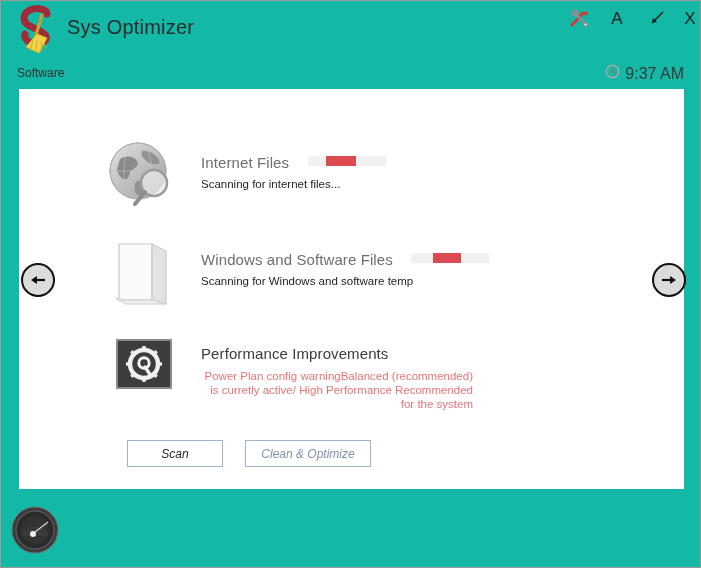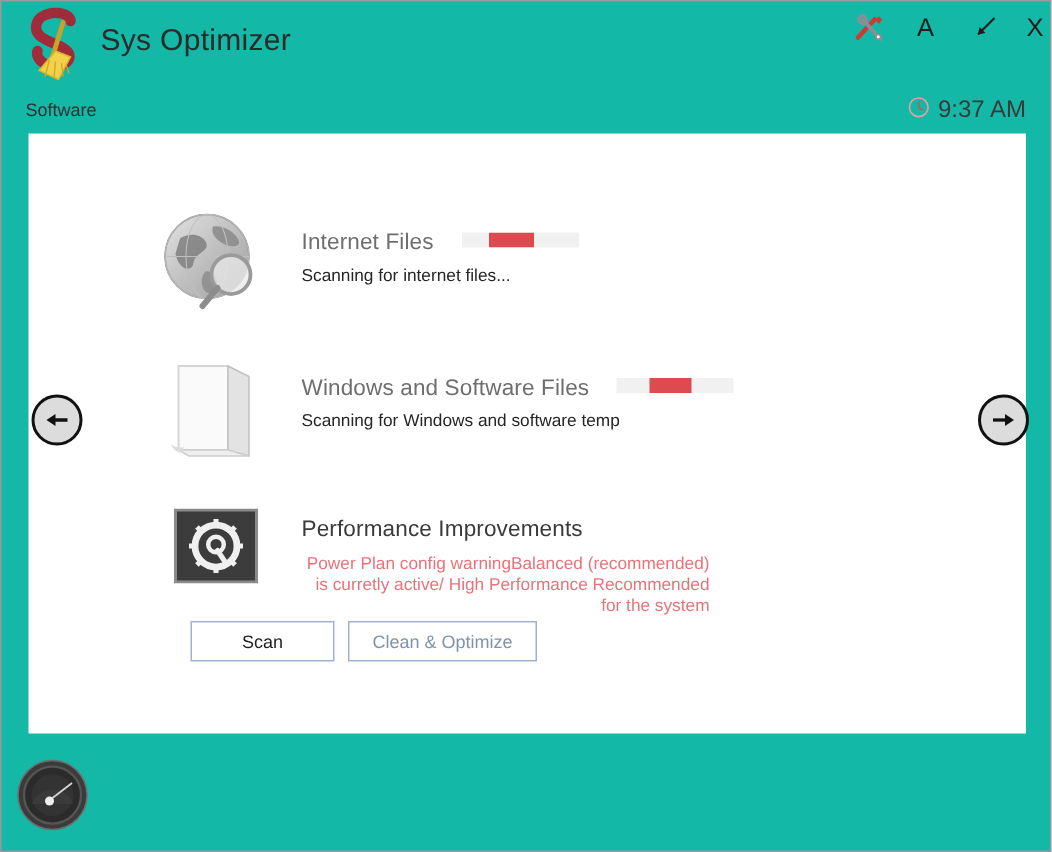--- a/index.html
+++ b/index.html
@@ -172,23 +172,24 @@
   #row-perf .row-title {
     color: #3a3a3a;
     font-size: 15px;
   }
   #row-perf .row-body { top: 10px; }
 
   
   #actions {
     position: absolute;
     left: 108px;
-    top: 325px;
-    display: flex;
-    gap: 9px;
+    top: 351px;
+    display: flex;
+    gap: 22px;
+    font-style: italic;
   }
   .btn {
     height: 27px;
     border: 1px solid #9fb3cc;
     background: #ffffff;
     font-size: 12px;
     font-family: "Liberation Sans", sans-serif;
     display: flex;
     align-items: center;
     justify-content: center;

